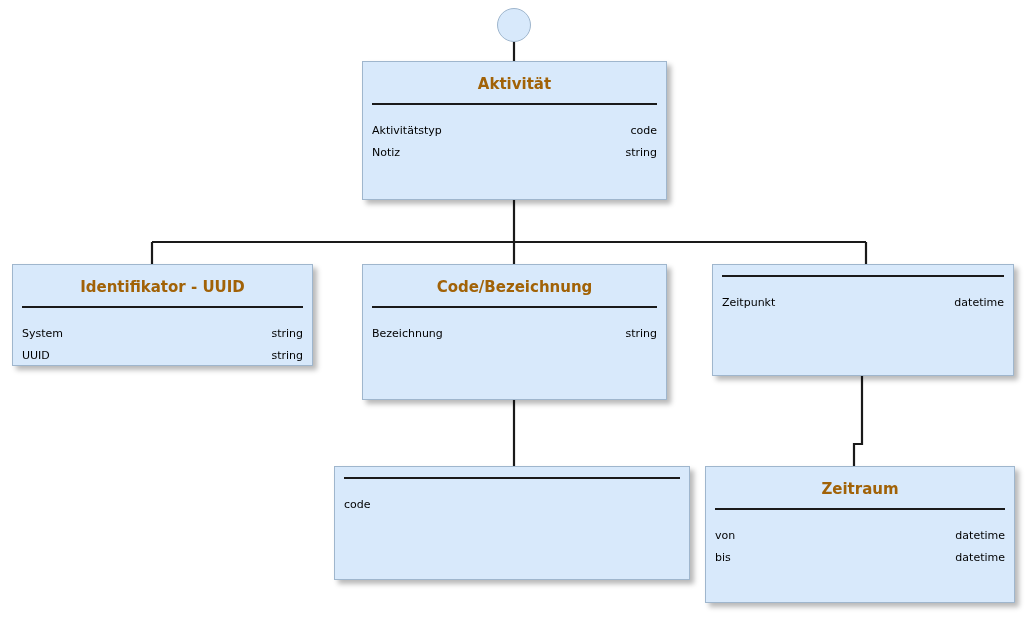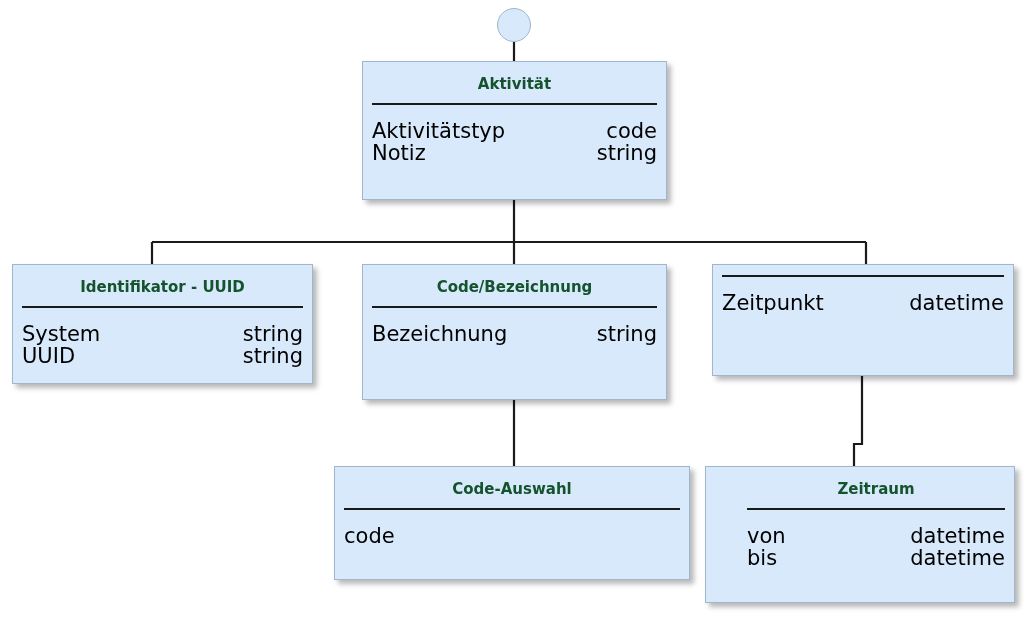--- a/index.html
+++ b/index.html
@@ -19,60 +19,60 @@
     box-sizing:border-box;
     background:#d8e9fb;
     border:1px solid #9fb6cd;
     box-shadow:4px 4px 5px rgba(0,0,0,0.28);
     overflow:hidden;
   }
   .node .title{
     text-align:center;
     font-weight:bold;
     font-size:15px;
-    color:#14532d;
+    color:#a16207;
     line-height:18px;
     padding-top:13px;
   }
   .node .rule{
     height:0;
     border-top:2px solid #1a1a1a;
     margin:10px 9px 0 9px;
   }
   .node .attrs{
     margin-top:15px;
     padding:0 9px 0 9px;
   }
   .node .attr{
     display:flex;
     justify-content:space-between;
     align-items:baseline;
-    font-size:21px;
+    font-size:11px;
     line-height:22px;
     color:#000;
     white-space:nowrap;
   }
   .attr .aname{text-align:left;}
   .attr .atype{text-align:center;}
 
   .circle{
     position:absolute;
     box-sizing:border-box;
     background:#d8e9fb;
     border:1px solid #9fb6cd;
     border-radius:50%;
   }
 
   
   #n-aktivitaet   {left:362px;top:61px; width:305px;height:139px;}
-  #n-identifikator{left:12px; top:264px;width:301px;height:120px;}
+  #n-identifikator{left:12px; top:264px;width:301px;height:102px;}
   #n-codebez      {left:362px;top:264px;width:305px;height:136px;}
   #n-zeitangabe   {left:712px;top:264px;width:302px;height:112px;}
   #n-codeauswahl  {left:334px;top:466px;width:356px;height:114px;}
-  #n-zeitraum     {left:705px;top:466px;width:310px;height:137px;padding-left:32px;}
+  #n-zeitraum     {left:705px;top:466px;width:310px;height:137px;}
 
   #root-circle{left:497px;top:8px;width:34px;height:34px;}
 </style>
 </head>
 <body>
 
 <div id="diagram">
 
   <svg id="edges" viewBox="0 0 1035 634" width="1035" height="634" aria-hidden="true">
     <g stroke="#1a1a1a" stroke-width="2.2" fill="none" stroke-linecap="butt">
@@ -140,21 +140,20 @@
     <div class="rule"></div>
     <div class="attrs">
       <div class="attr">
         <span class="aname">Zeitpunkt</span>
         <span class="atype">datetime</span>
       </div>
     </div>
   </div>
 
   <div id="n-codeauswahl" class="node">
-    <div class="title">Code-Auswahl</div>
     <div class="rule"></div>
     <div class="attrs">
       <div class="attr">
         <span class="atype">code</span>
       </div>
     </div>
   </div>
 
   <div id="n-zeitraum" class="node">
     <div class="title">Zeitraum</div>

